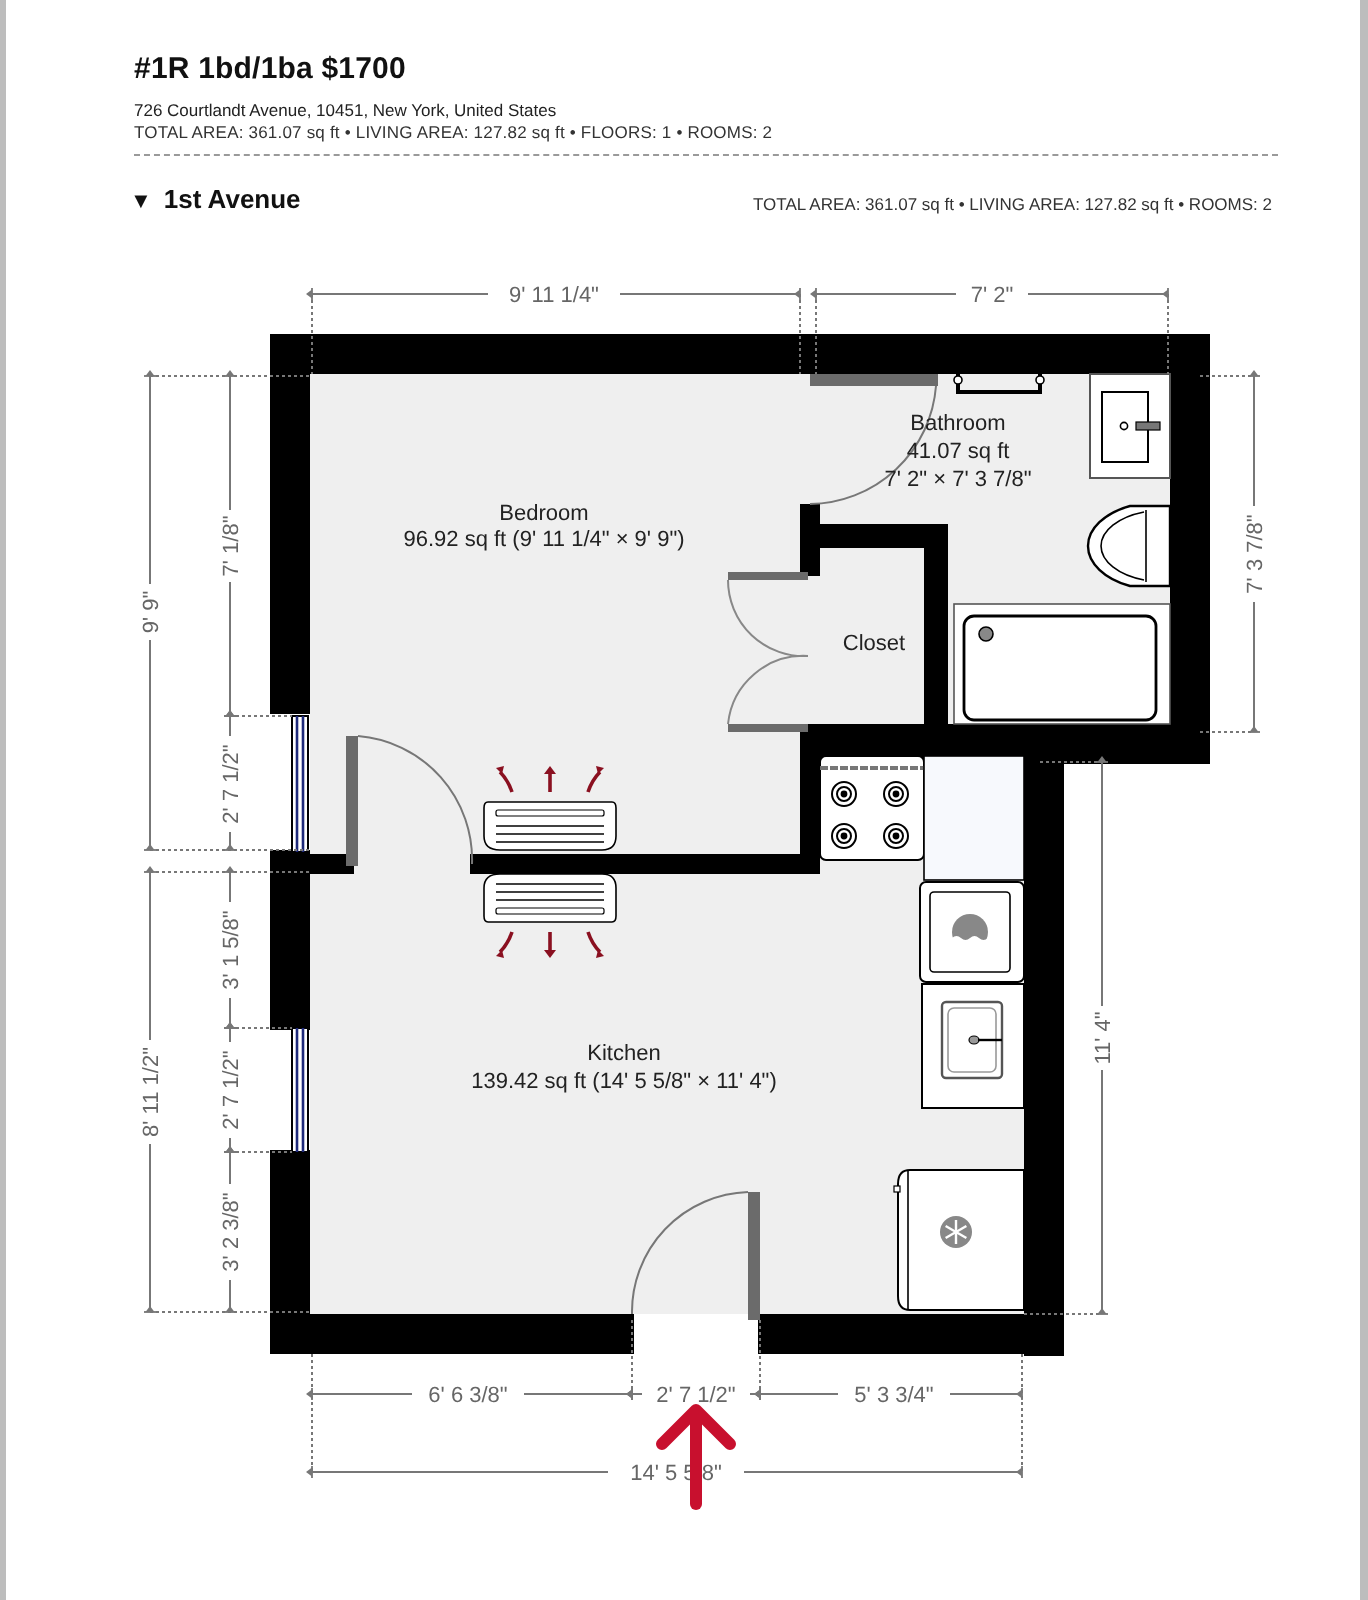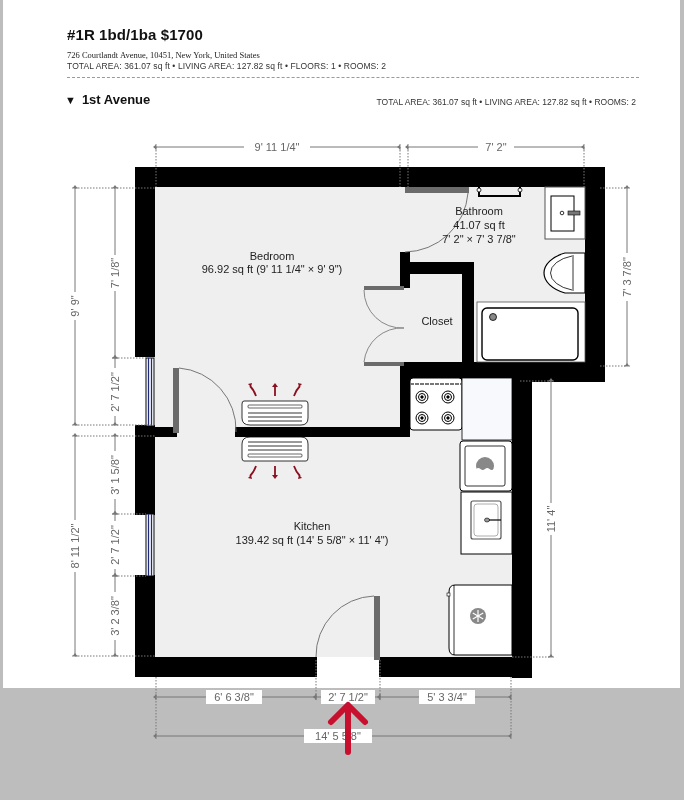--- a/index.html
+++ b/index.html
@@ -2,30 +2,30 @@
 <html><head>
 <meta charset="utf-8">
 <style>
   html, body { margin: 0; padding: 0; }
   body {
     width: 684px; height: 800px; overflow: hidden;
     background: #bdbdbd;
     font-family: "Liberation Sans", "DejaVu Sans", sans-serif;
   }
   .page {
-    position: absolute; left: 3px; top: 0; width: 677px; height: 688px;
+    position: absolute; left: 3px; top: 0; width: 677px; height: 800px;
     background: #ffffff;
   }
   .title {
     position: absolute; left: 64px; top: 26px;
     font-size: 15px; font-weight: bold; color: #111; letter-spacing: 0.1px;
   }
   .address {
     position: absolute; left: 64px; top: 50px;
-    font-size: 8.5px; color: #222; font-family: Liberation Serif, serif;
+    font-size: 8.5px; color: #222;
   }
   .summary {
     position: absolute; left: 64px; top: 61px;
     font-size: 8.5px; color: #333; letter-spacing: 0.1px;
   }
   .sep {
     position: absolute; left: 64px; top: 77px; width: 572px; height: 0;
     border-top: 1px dashed #9a9a9a;
   }
   .floor-toggle {

